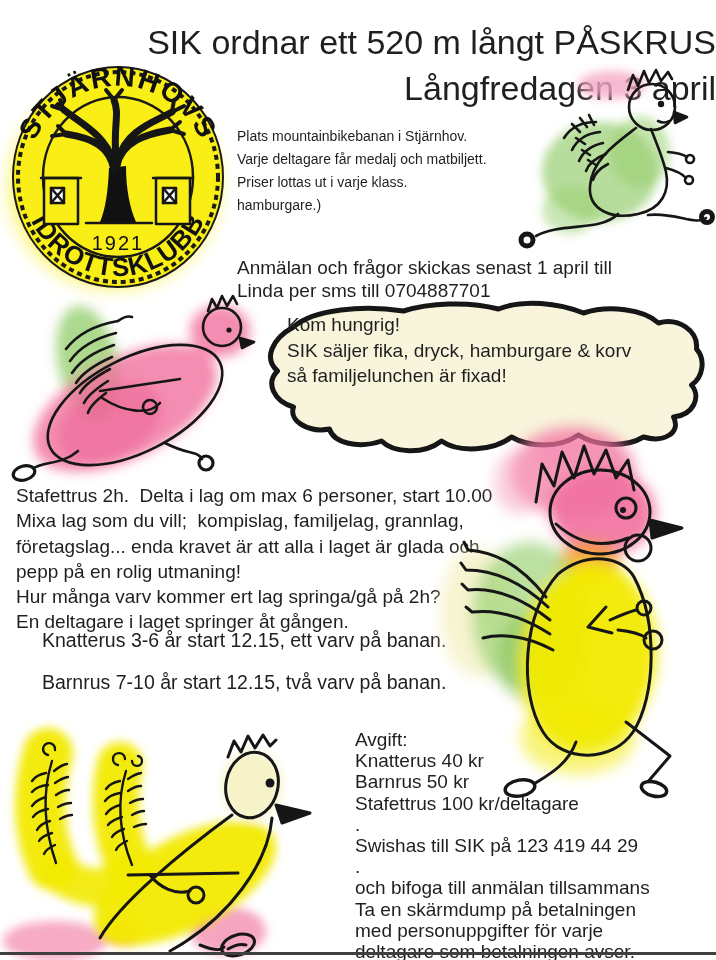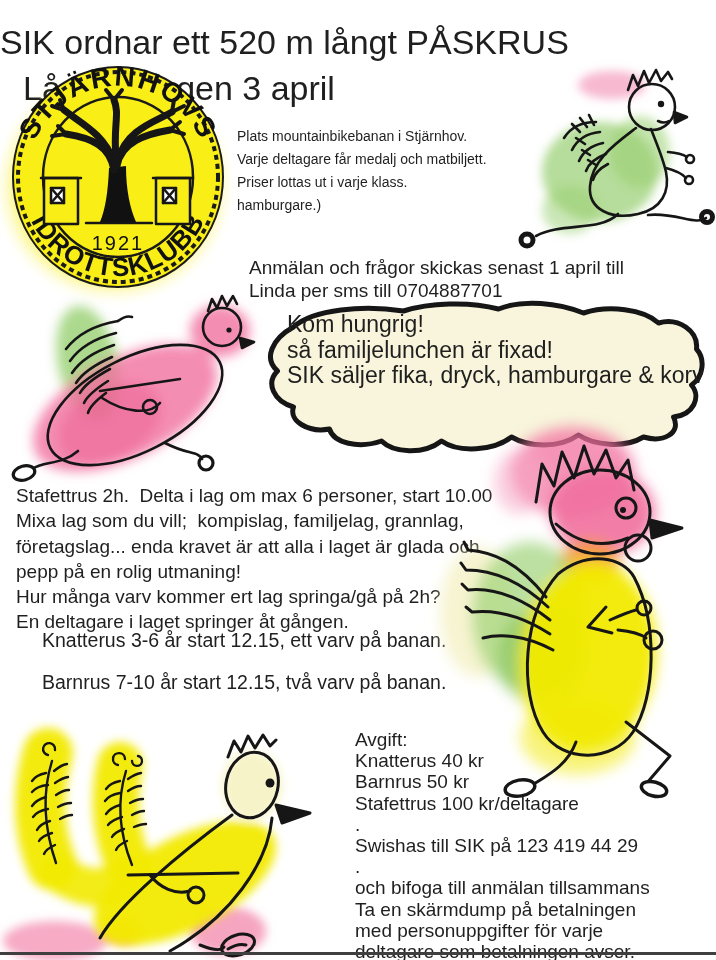--- a/index.html
+++ b/index.html
@@ -1,26 +1,26 @@
 <!DOCTYPE html>
 <html><head>
 <meta charset="utf-8">
 <style>
   html,body{margin:0;padding:0;background:#e9e9e9;}
   .poster{
     position:relative;width:716px;height:960px;background:#ffffff;
     overflow:hidden;font-family:"Liberation Sans",sans-serif;color:#1f1f1f;
   }
   .abs{position:absolute;}
-  .title-line{left:0;right:0;text-align:left;font-size:34px;line-height:40px;white-space:pre;}
+  .title-line{left:0;right:0;text-align:right;font-size:34px;line-height:40px;white-space:pre;}
   .txt-block{position:absolute;}
   .txt-line{display:block;white-space:pre;}
   .info-block .txt-line{font-size:14px;line-height:23px;}
   .signup-block .txt-line{font-size:19px;line-height:23px;}
-  .bubble-text .txt-line{font-size:23px;line-height:25.5px;}
+  .bubble-text .txt-line{font-size:19px;line-height:25.5px;}
   .stafett-block .txt-line{font-size:19px;line-height:25.3px;}
   .class-line{font-size:19.5px;white-space:pre;margin-left:26px;}
   .fees-block .txt-line{font-size:19px;line-height:21.2px;}
   .bottom-line{left:0;right:0;top:952px;height:3px;background:#3f3f3f;}
   svg{display:block;overflow:visible;}
   .ink{stroke:#161616;fill:none;stroke-linecap:round;stroke-linejoin:round;}
 </style>
 </head>
 <body>
 
@@ -84,21 +84,21 @@
     <text x="114" y="192" font-size="20" text-anchor="middle" fill="#111" letter-spacing="2">1921</text>
   </svg>
 
   <div class="txt-block info-block" style="left:237px;top:125px;">
     <span class="txt-line">Plats mountainbikebanan i Stjärnhov.</span>
     <span class="txt-line">Varje deltagare får medalj och matbiljett.</span>
     <span class="txt-line">Priser lottas ut i varje klass.</span>
     <span class="txt-line">hamburgare.)</span>
   </div>
 
-  <div class="txt-block signup-block" style="left:237px;top:256px;margin-left:12px;">
+  <div class="txt-block signup-block" style="left:237px;top:256px;">
     <span class="txt-line">Anmälan och frågor skickas senast 1 april till</span>
     <span class="txt-line">Linda per sms till 0704887701</span>
   </div>
 
   <svg class="abs" style="left:500px;top:60px;" width="213" height="180" viewBox="0 0 213 180">
     <defs>
         <filter id="f1" x="-30%" y="-30%" width="160%" height="160%">
           <feGaussianBlur stdDeviation="5"></feGaussianBlur>
         </filter>
       </defs>
@@ -130,22 +130,22 @@
       <path d="M148,155 C176,152 196,166 206,158"></path>
       <circle cx="207" cy="157" r="5.5" stroke-width="5"></circle>
     </g>
   </svg>
 
   <svg class="abs" style="left:252px;top:297px;" width="458" height="162" viewBox="0 0 455 162">
     <path d="M40,30 C60,12 110,8 150,14 C175,6 215,4 245,12 C270,2 305,6 330,16 C355,8 390,12 405,26 C425,20 445,34 443,52 C452,62 450,80 438,88 C448,100 440,118 420,120 C428,136 410,146 390,140 C370,152 340,148 325,138 C305,152 275,150 258,140 C240,154 205,156 188,144 C170,158 140,156 128,144 C105,152 80,146 76,132 C55,136 35,124 40,110 C20,104 12,86 24,74 C10,62 18,42 40,30 Z" fill="#f8f5dc" stroke="#161616" stroke-width="5" stroke-linejoin="round"></path>
   </svg>
   <div class="txt-block bubble-text" style="left:287px;top:312px;">
     <span class="txt-line">Kom hungrig!</span>
+    <span class="txt-line">SIK säljer fika, dryck, hamburgare &amp; korv</span>
     <span class="txt-line">så familjelunchen är fixad!</span>
-    <span class="txt-line">SIK säljer fika, dryck, hamburgare &amp; korv</span>
   </div>
 
   <svg class="abs" style="left:0px;top:283px;" width="268" height="205" viewBox="0 0 268 205">
     <defs>
         <filter id="f2" x="-30%" y="-30%" width="160%" height="160%">
           <feGaussianBlur stdDeviation="6"></feGaussianBlur>
         </filter>
       </defs>
     <g filter="url(#f2)">
       <ellipse cx="88" cy="80" rx="30" ry="58" fill="#97cf6f" opacity="0.8" transform="rotate(-12 88 80)"></ellipse>

